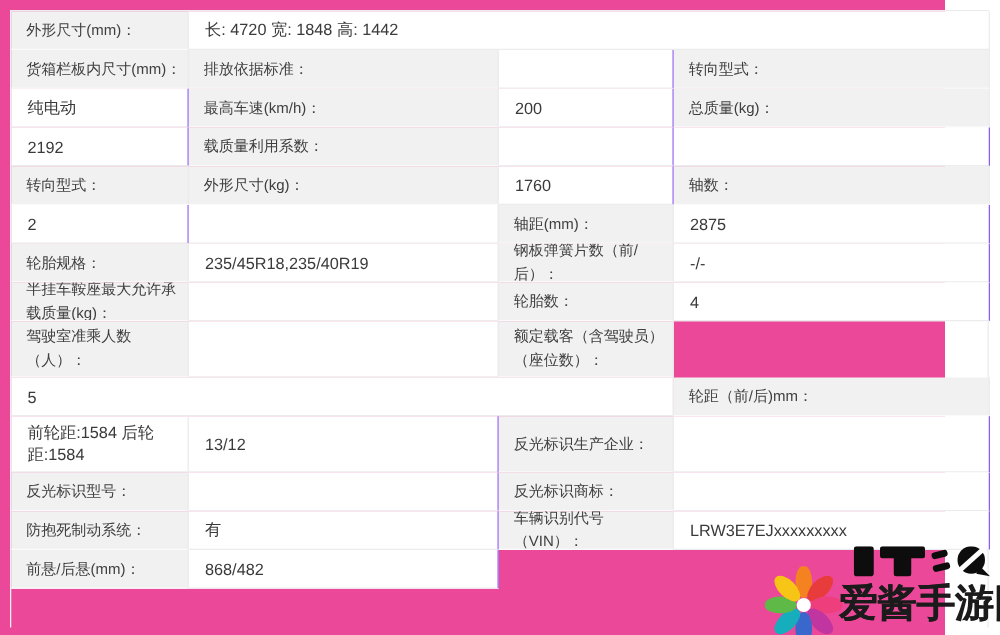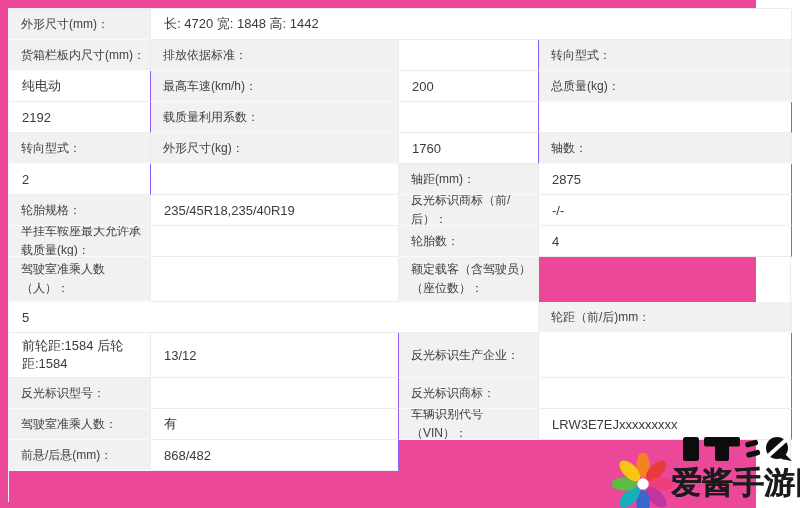--- a/index.html
+++ b/index.html
@@ -74,21 +74,21 @@
 
     <div class="cell lbl">轴数：</div>
     <div class="cell val">2</div>
     <div class="cell val"></div>
 
     <div class="cell lbl">轴距(mm)：</div>
     <div class="cell val">2875</div>
     <div class="cell lbl">轮胎规格：</div>
     <div class="cell val">235/45R18,235/40R19</div>
 
-    <div class="cell lbl">反光标识商标（前/后）：</div>
+    <div class="cell lbl">钢板弹簧片数（前/后）：</div>
     <div class="cell val">-/-</div>
     <div class="cell lbl">半挂车鞍座最大允许承载质量(kg)：</div>
     <div class="cell val"></div>
 
     <div class="cell lbl">轮胎数：</div>
     <div class="cell val">4</div>
     <div class="cell lbl">驾驶室准乘人数（人）：</div>
     <div class="cell val"></div>
 
     <div class="cell lbl">额定载客（含驾驶员）（座位数）：</div>
@@ -98,21 +98,21 @@
     <div class="cell val">前轮距:1584 后轮距:1584</div>
     <div class="cell val">13/12</div>
 
     <div class="cell lbl">反光标识生产企业：</div>
     <div class="cell val"></div>
     <div class="cell lbl">反光标识型号：</div>
     <div class="cell val"></div>
 
     <div class="cell lbl">反光标识商标：</div>
     <div class="cell val"></div>
-    <div class="cell lbl">驾驶室准乘人数：</div>
+    <div class="cell lbl">防抱死制动系统：</div>
     <div class="cell val">有</div>
 
     <div class="cell lbl">车辆识别代号（VIN）：</div>
     <div class="cell val">LRW3E7EJxxxxxxxxx</div>
     <div class="cell lbl">前悬/后悬(mm)：</div>
     <div class="cell val">868/482</div>
   </div>
 
   <div class="watermark">
 

